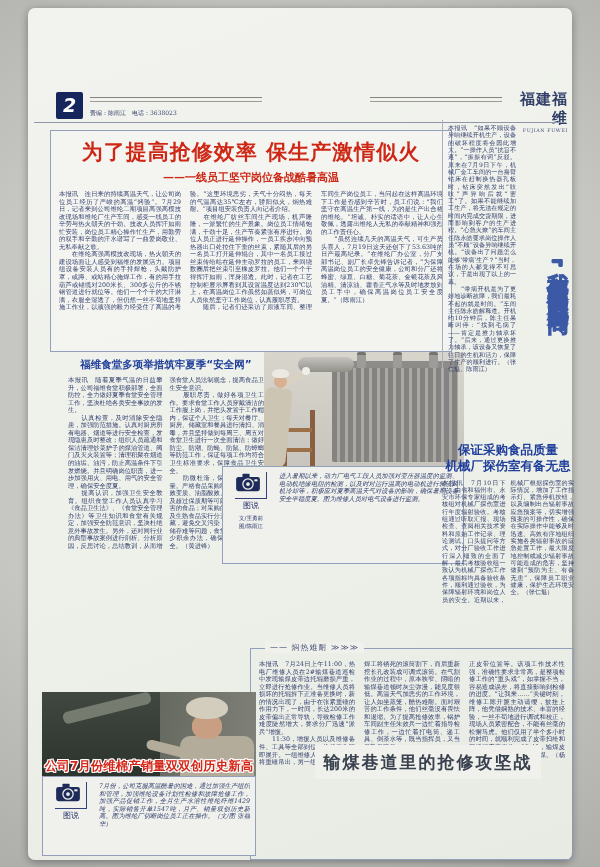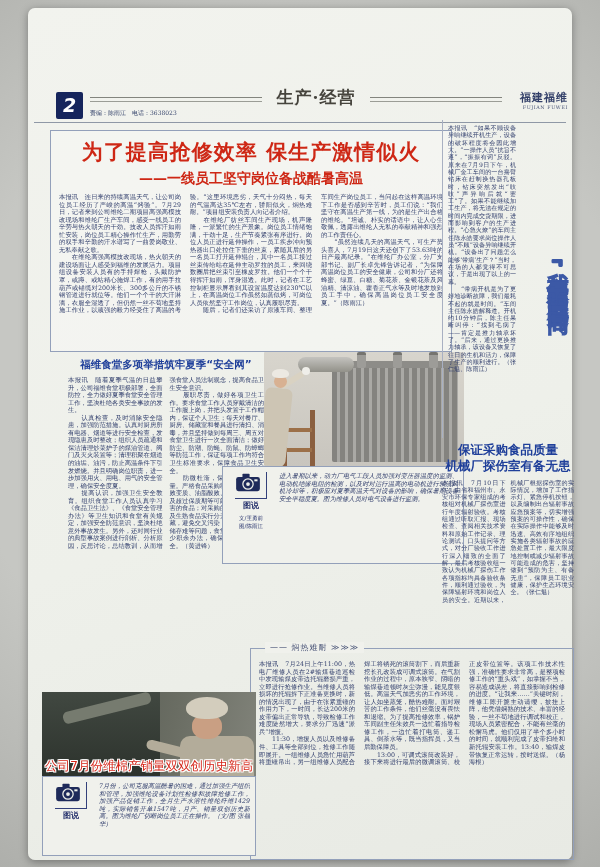--- a/index.html
+++ b/index.html
@@ -18,28 +18,28 @@
   .hrule{height:0;border-top:1.5px solid #83857e;}
   .hrule2{height:0;border-top:1px solid #9b9d96;}
   
   .pagenum{left:28px;top:84px;width:27px;height:27px;background:#16255c;color:#fff;
            font-family:"DejaVu Sans",sans-serif;font-weight:bold;font-style:italic;
            font-size:19px;text-align:center;line-height:26px;border-radius:2px;}
   .editor{left:62px;top:101px;font-size:6px;color:#3c4a70;}
   .secttl{left:236px;top:78px;width:104px;text-align:center;font-size:17px;font-weight:bold;
           color:#46443d;letter-spacing:1px;}
   .brand{left:480px;top:82px;width:60px;text-align:right;color:#323f68;}
-  .brand .cn{font-size:11px;font-weight:bold;letter-spacing:1px;}
+  .brand .cn{font-size:15px;font-weight:bold;letter-spacing:1px;}
   .brand .en{font-size:4.8px;letter-spacing:.6px;color:#4a5578;}
   
   .leadbox{left:22px;top:122px;width:402px;height:222px;border:1px solid #93a0ba;
            box-sizing:border-box;padding:7px 8px 5px;background:rgba(255,255,255,.25);}
   .leadhl{font-family:"DejaVu Sans",sans-serif;font-weight:bold;font-size:21px;color:#ce2715;
           text-align:center;letter-spacing:1px;white-space:nowrap;}
-  .leadsub{font-size:14px;color:#ce2715;text-align:center;margin-top:4px;font-weight:bold;}
+  .leadsub{font-size:11px;color:#ce2715;text-align:center;margin-top:4px;font-weight:bold;}
   .leadbody{margin-top:5px;height:155px;}
   
   .canteen{left:40px;top:350px;width:196px;height:334px;}
   .canteen .hl{font-size:10.5px;white-space:nowrap;}
   .canteen .bd{margin-top:4px;height:308px;}
   
   .photo1{left:236px;top:344px;width:200px;height:114px;overflow:hidden;border-radius:1px;
           background:linear-gradient(#d8d5cd,#c8c5be);}
   .p1bar{right:6px;top:9px;width:126px;height:7px;background:#8d8c88;border-radius:2px;}
   .p1tr{right:6px;top:16px;width:126px;height:94px;border-radius:2px;
@@ -53,21 +53,21 @@
   .p1head{left:10px;top:23px;width:13px;height:13px;border-radius:50%;background:#d8b192;}
   .p1cap{left:8px;top:17px;width:17px;height:9px;border-radius:50% 50% 40% 40%;background:#ece9e2;}
   .p1arm{left:15px;top:25px;width:27px;height:6px;background:#d9d2c2;border-radius:3px;transform:rotate(-32deg);}
   .p1hand{left:38px;top:15px;width:8px;height:8px;border-radius:50%;background:#efeee9;}
   
   .capbox{border:1px solid #93a0ba;background:#f0f1ec;box-sizing:border-box;display:flex;padding:5px;gap:5px;}
   .cap1{left:194px;top:458px;width:242px;height:98px;}
   .cap2{left:14px;top:768px;width:214px;height:80px;}
   .badge{width:46px;flex:0 0 auto;color:#24306b;text-align:center;}
   .badge .ico{border-right:1px solid #33407a;border-bottom:1px solid #33407a;padding:1px 5px 2px 0;display:inline-block;}
-  .badge .lbl{font-size:8px;font-weight:bold;margin-top:1px;font-family:"DejaVu Sans",sans-serif;}
+  .badge .lbl{font-size:8px;font-weight:normal;margin-top:1px;font-family:"DejaVu Sans",sans-serif;}
   .badge .cred{font-size:5.5px;margin-top:3px;white-space:pre-line;line-height:1.5;}
   .capttl{font-size:11px;font-weight:bold;color:#1c2a5e;text-align:center;margin:1px 0 3px;
           font-family:"DejaVu Sans",sans-serif;}
   .captxt{font-style:italic;}
   
   .training{left:194px;top:560px;width:242px;height:90px;}
   .training .hl{font-size:12.5px;white-space:nowrap;}
   .training .bd{margin-top:4px;height:62px;}
   
   .sidebar{left:414px;top:112px;width:132px;height:318px;border-left:1px solid #a8b0c2;
@@ -92,33 +92,32 @@
   
   .photo2{left:14px;top:684px;width:214px;height:86px;overflow:hidden;
           background:linear-gradient(100deg,#4c524a,#6a6d63 60%,#81837a);}
   .p2mach{left:0;top:0;width:118px;height:86px;background:linear-gradient(#414841,#2c322c);}
   .p2pipe{left:20px;top:10px;width:90px;height:12px;background:#767b6f;transform:rotate(-14deg);border-radius:5px;}
   .p2cap{right:28px;top:5px;width:42px;height:22px;border-radius:50% 50% 45% 45%;background:#d3cdbd;}
   .p2face{right:34px;top:22px;width:30px;height:25px;border-radius:45%;background:#c99f83;}
   .p2bodyshape{right:2px;top:44px;width:74px;height:42px;border-radius:10px 10px 0 0;background:#b3ac9a;}
   .p2arm{right:66px;top:52px;width:44px;height:10px;border-radius:5px;background:#b3ac9a;transform:rotate(14deg);}
   .p2banner{left:0;bottom:3px;width:100%;text-align:center;font-family:"DejaVu Sans",sans-serif;
-            font-weight:normal;font-size:12.5px;color:#d5271a;white-space:nowrap;
+            font-weight:bold;font-size:12.5px;color:#d5271a;white-space:nowrap;
             text-shadow:-1px 0 #fff,1px 0 #fff,0 -1px #fff,0 1px #fff,-1px -1px #fff,1px 1px #fff,-1px 1px #fff,1px -1px #fff;}
 </style>
 </head>
 <body>
 
 <div class="paper">
 
   <div class="abs pagenum">2</div>
   <div class="abs editor">责编：陈雨江　电话：3638023</div>
   <div class="abs hrule" style="left:62px;top:89px;width:172px;"></div>
   <div class="abs hrule2" style="left:62px;top:93px;width:172px;"></div>
-  <div class="abs secttl">生产·经营</div>
   <div class="abs hrule" style="left:342px;top:89px;width:132px;"></div>
   <div class="abs hrule2" style="left:342px;top:93px;width:132px;"></div>
   <div class="abs brand">
     <div class="cn">福建福维</div>
     <div class="en">FUJIAN FUWEI</div>
   </div>
   <div class="abs hrule2" style="left:6px;top:114px;width:532px;border-top-color:#8f98a6;"></div>
 
   <div class="abs leadbox">
     <div class="leadhl">为了提高抢修效率  保生产激情似火</div>
@@ -188,20 +187,21 @@
     <div class="hl hl-blue">保证采购食品质量
 机械厂探伤室有备无患</div>
     <div class="bd jt">本报讯　7月10日下午，由省和福州市、永安市环保专家组成的考核组对机械厂探伤室进行年度辐射验收。考核组通过听取汇报、现场检查、查阅相关技术资料和原始工作记录、理论测试、口头提问等方式，对分厂验收工作进行深入细致的全面了解，最后考核验收组一致认为机械厂探伤工作各项指标均具备验收条件，顺利通过验收，为保障辐射环境和岗位人员的安全。近期以来，机械厂根据探伤室的实际情况，增加了工作指示灯、紧急停机按钮，以及编制出台辐射事故应急预案等，切实增强预案的可操作性，确保在实际操作中能够及时迅速、高效有序地组织实施各类辐射事故的应急处置工作，最大限度地控制或减少辐射事故可能造成的危害，坚持做到“预防为主、有备无患”，保障员工职业健康，保护生态环境安全。（张仁魁）</div>
   </div>
 
   <div class="abs rescue">
     <div class="abs resclabel">—— 焖热难耐 ≫≫≫</div>
     <div class="rescbody jt small cols3">本报讯　7月24日上午11:00，热电厂维修人员在2#输煤巷道巡检中发现输煤皮带边托辊磨损严重，立即进行抢修作业。当维修人员将损坏的托辊拆下正准备更换时，新的情况出现了，由于在张紧重锤的作用力下，一时间，长达200米的皮带偏出正常导轨，导致检修工作难度陡然增大，要求分厂迅速“派兵”增援。
 　　11:30，增援人员以及维修备件、工具等全部到位，抢修工作随即展开。一组维修人员急忙用葫芦将重锤吊出，另一组维修人员配合焊工将锈死的滚筒割下，而后重新挖长孔改装成可调式滚筒。在气割作业的过程中，原本狭窄、阴暗的输煤巷道顿时灰尘弥漫，能见度很低。高温天气加恶劣的工作环境，让人如坐蒸笼，酷热难耐。面对艰苦的工作条件，他们丝毫没有畏怯和退缩。为了提高抢修效率，锅炉车间副主任朱效兵一边忙着指导检修工作，一边忙着打电筒、递工具、倒茶水等，既当指挥员，又当后勤保障员。
 　　13:00，可调式滚筒改装好，接下来将进行最后的微调滚筒、校正皮带位置等。该项工作技术性强，准确性要求非常高，是整项检修工作的“重头戏”，如掌握不当，容易造成误差，将直接影响到检修的进度。“让我来……”关键时刻，维修工陈开篪主动请缨，披挂上阵，他凭借娴熟的技术、丰富的经验，一丝不苟地进行调试和校正，现场人员紧密配合，不能有丝毫的松懈马虎。他们仅用了半个多小时的时间，就顺利完成了皮带扫绘和新托辊安装工作。13:40，输煤皮带恢复正常运转，按时送煤。（杨海根）</div>
+    <div class="abs reschl">输煤巷道里的抢修攻坚战</div>
   </div>
 
   <div class="abs photo2">
     <div class="abs p2mach"></div>
     <div class="abs p2pipe"></div>
     <div class="abs p2bodyshape"></div>
     <div class="abs p2arm"></div>
     <div class="abs p2face"></div>
     <div class="abs p2cap"></div>
     <div class="abs p2banner">公司7月份维棉产销量双双创历史新高</div>

